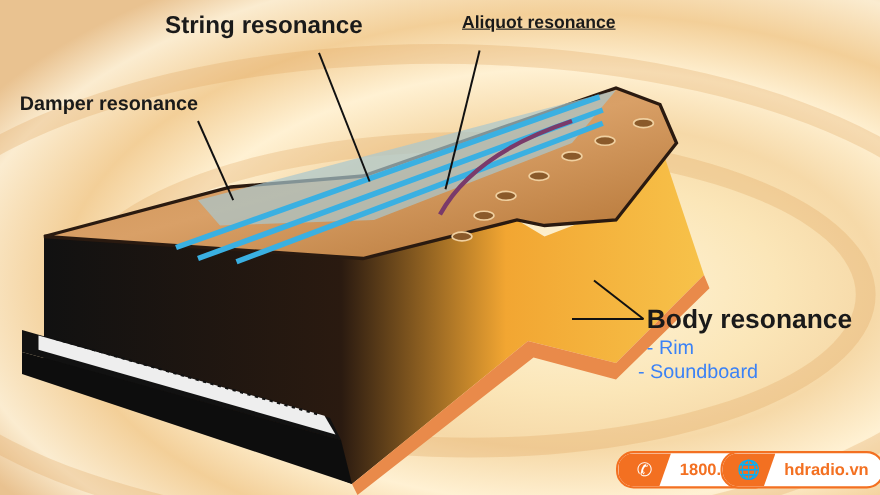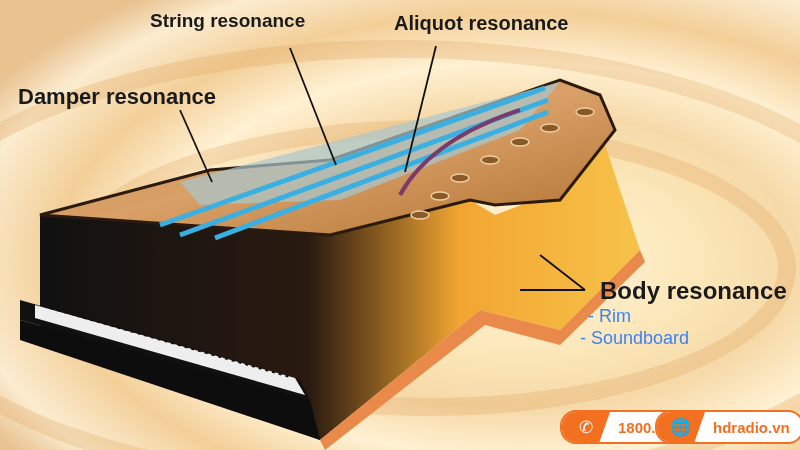--- a/index.html
+++ b/index.html
@@ -60,24 +60,24 @@
   </g>
 
   <path d="M20 300 L300 380 L310 400 L20 320 Z" fill="#111"></path>
   <path d="M35 305 L295 378 L305 395 L35 318 Z" fill="#eee"></path>
   <g stroke="#111" stroke-width="2">
     <line x1="50" y1="308" x2="290" y2="377" stroke-dasharray="3 4"></line>
   </g>
   <path d="M20 320 L310 400 L320 440 L20 340 Z" fill="#0d0d0d"></path>
 </svg>
 
-<span class="label" style="left:150px;top:10px;font-size:19px;">String resonance</span>
-<span class="label" style="left:394px;top:12px;font-size:20px;">Aliquot resonance</span>
-<span class="label" style="left:18px;top:84px;font-size:22px;">Damper resonance</span>
-<span class="label" style="left:588px;top:277px;font-size:24px;margin-left:12px;">Body resonance</span>
+<span class="label" style="left:150px;top:10px;font-size:22px;">String resonance</span>
+<span class="label" style="left:420px;top:12px;font-size:16px;text-decoration:underline;">Aliquot resonance</span>
+<span class="label" style="left:18px;top:84px;font-size:18px;">Damper resonance</span>
+<span class="label" style="left:588px;top:277px;font-size:24px;">Body resonance</span>
 <span class="sub" style="left:588px;top:306px;">- Rim</span>
 <span class="sub" style="left:580px;top:328px;">- Soundboard</span>
 
 <svg width="800" height="450">
   <g stroke="#111" stroke-width="1.8">
     <line x1="290" y1="48" x2="336" y2="165"></line>
     <line x1="180" y1="110" x2="212" y2="182"></line>
     <line x1="436" y1="46" x2="405" y2="172"></line>
     <line x1="585" y1="290" x2="540" y2="255"></line>
     <line x1="585" y1="290" x2="520" y2="290"></line>

